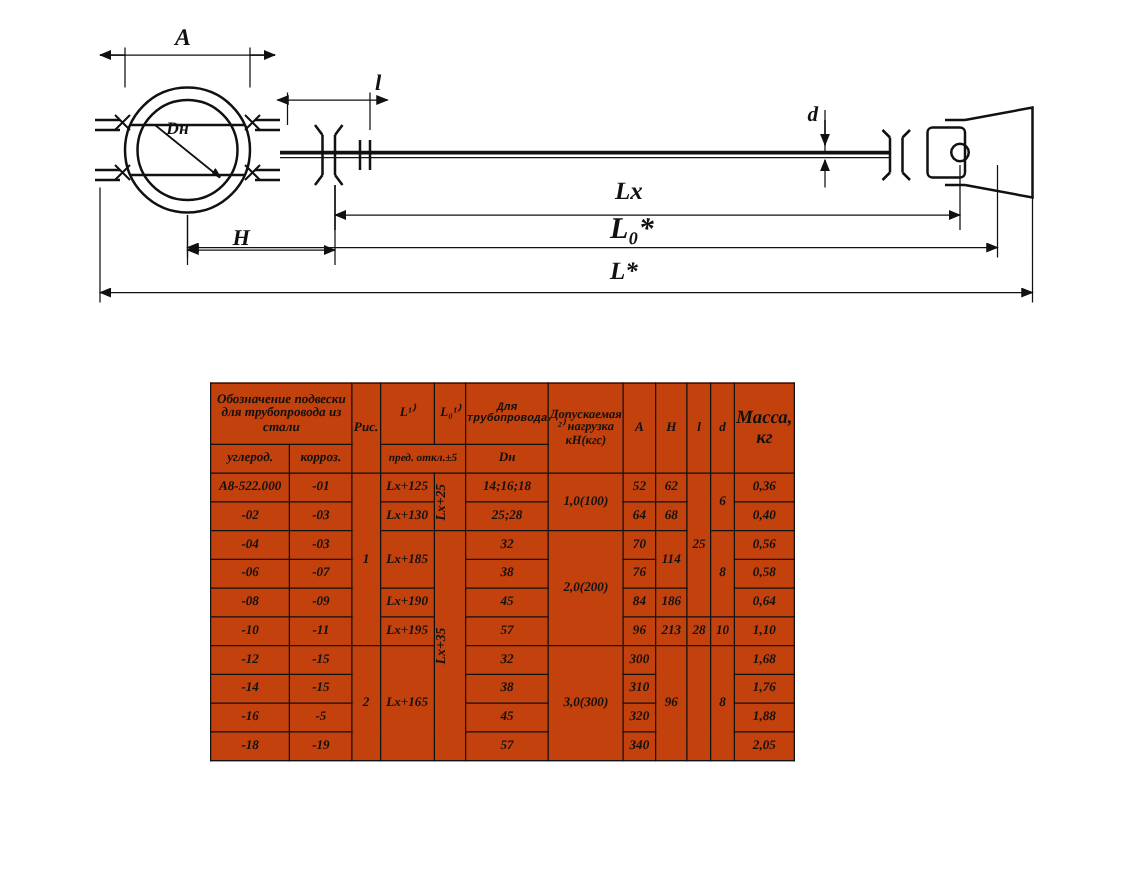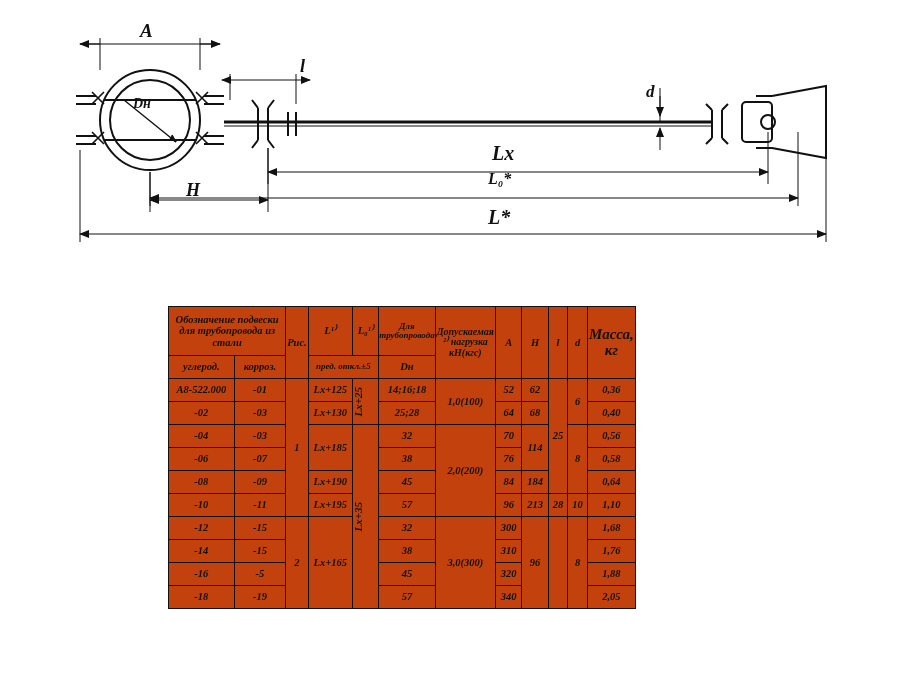--- a/index.html
+++ b/index.html
@@ -111,21 +111,21 @@
         <path d="M80 234 L826 234" marker-start="url(#arS)" marker-end="url(#ar)"></path>
       </g>
     </svg>
 
     <div class="lbl" style="left:140px;top:20px;font-size:19px;">A</div>
     <div class="lbl" style="left:133px;top:96px;font-size:14px;">Dн</div>
     <div class="lbl" style="left:300px;top:56px;font-size:18px;">l</div>
     <div class="lbl" style="left:646px;top:82px;font-size:17px;">d</div>
     <div class="lbl" style="left:186px;top:180px;font-size:18px;">H</div>
     <div class="lbl" style="left:492px;top:142px;font-size:20px;">Lx</div>
-    <div class="lbl" style="left:488px;top:170px;font-size:16px;">L₀*</div>
+    <div class="lbl" style="left:488px;top:170px;font-size:24px;">L₀*</div>
     <div class="lbl" style="left:488px;top:206px;font-size:20px;">L*</div>
   </div>
 
   <div id="tablewrap">
     <table class="spec">
       <colgroup>
         <col style="width:88px">
           <col style="width:66px">
           <col style="width:24px">
         <col style="width:52px">
@@ -138,21 +138,21 @@
           <col style="width:26px">
           <col style="width:50px">
       </colgroup>
 
       <tbody>
           <tr>
         <td colspan="2" rowspan="2" class="hdr-left" style="height:48px;">Обозначение подвески для трубопровода из стали</td>
         <td rowspan="3">Рис.</td>
         <td rowspan="2">L¹⁾</td>
         <td rowspan="2">L₀¹⁾</td>
-        <td rowspan="2" style="font-size:9px;">Для трубопровода</td>
+        <td rowspan="2" style="font-size:9px;font-family:Liberation Mono, monospace;">Для трубопровода</td>
         <td rowspan="3" style="font-size:10px;">Допускаемая ²⁾ нагрузка кН(кгс)</td>
         <td rowspan="3">A</td>
         <td rowspan="3">H</td>
         <td rowspan="3">l</td>
         <td rowspan="3">d</td>
         <td rowspan="3" style="font-size:15px;">Масса, кг</td>
       </tr>
       <tr></tr>
       <tr>
         <td>углерод.</td>
@@ -210,21 +210,21 @@
         <td>76</td>
         <td>0,58</td>
       </tr>
 
       <tr>
         <td>-08</td>
         <td>-09</td>
         <td>Lx+190</td>
         <td>45</td>
         <td>84</td>
-        <td>184</td>
+        <td>186</td>
         <td>0,64</td>
       </tr>
 
       <tr>
         <td>-10</td>
         <td>-11</td>
         <td>Lx+195</td>
         <td>57</td>
         <td>96</td>
         <td>213</td>

